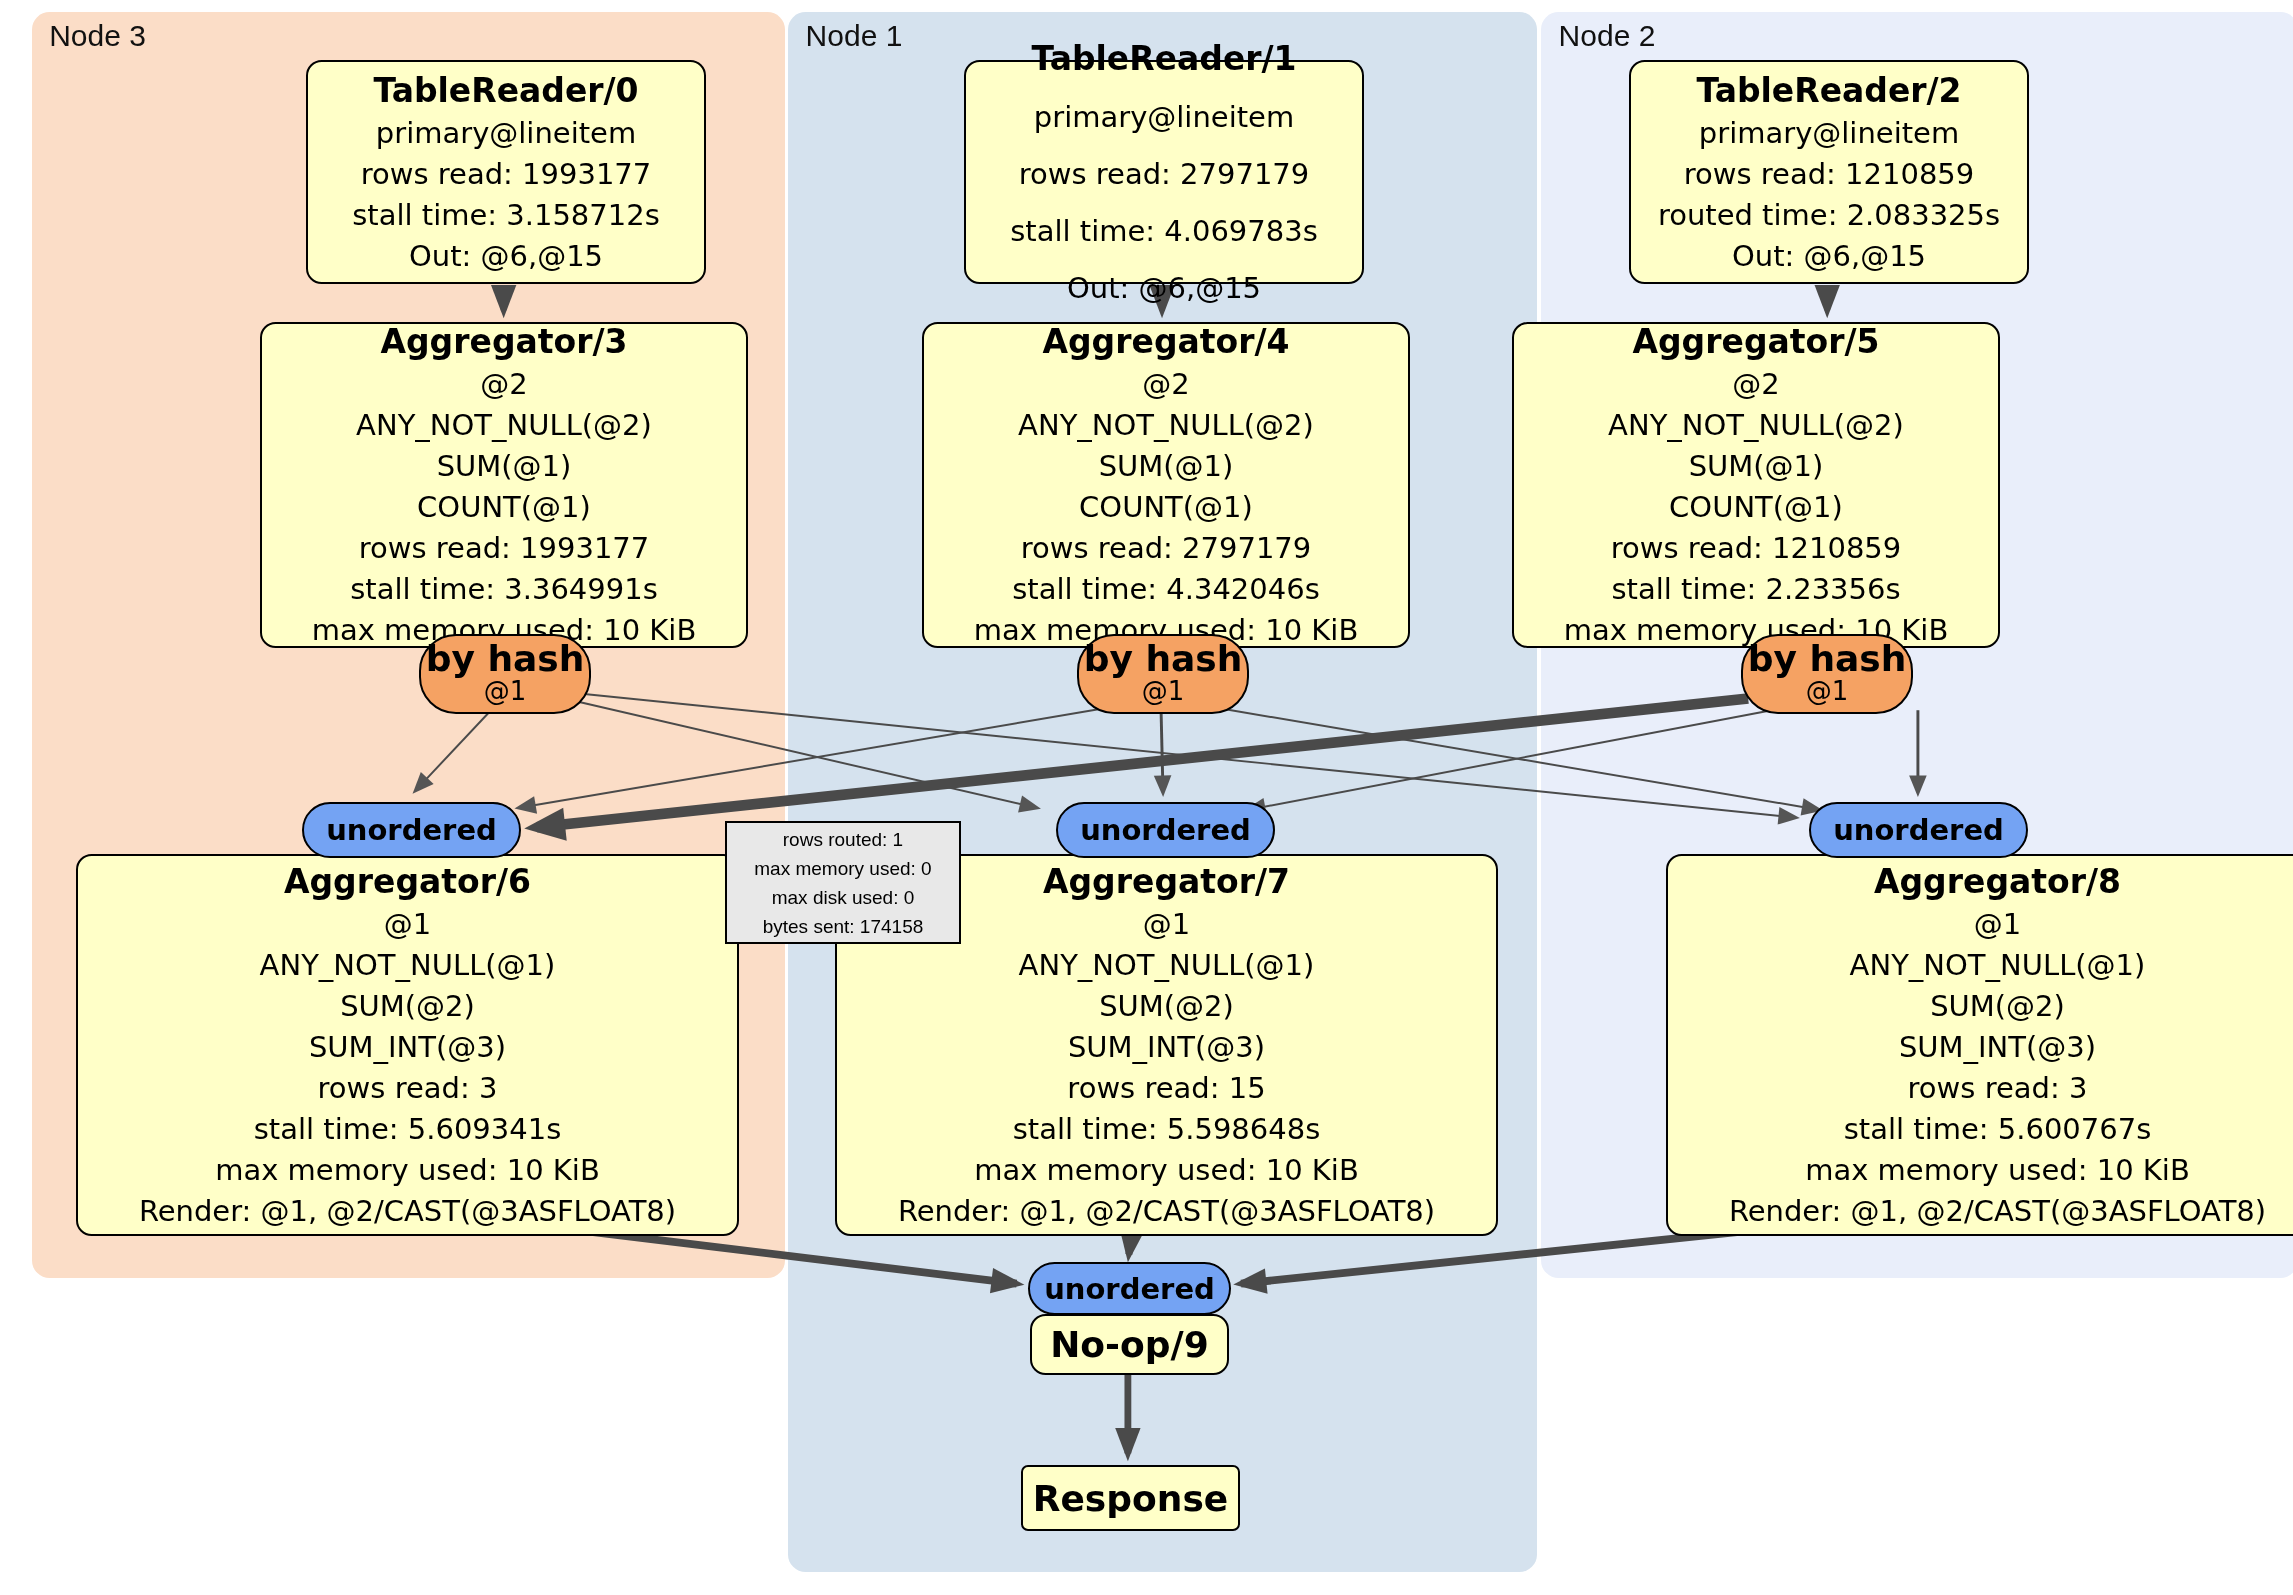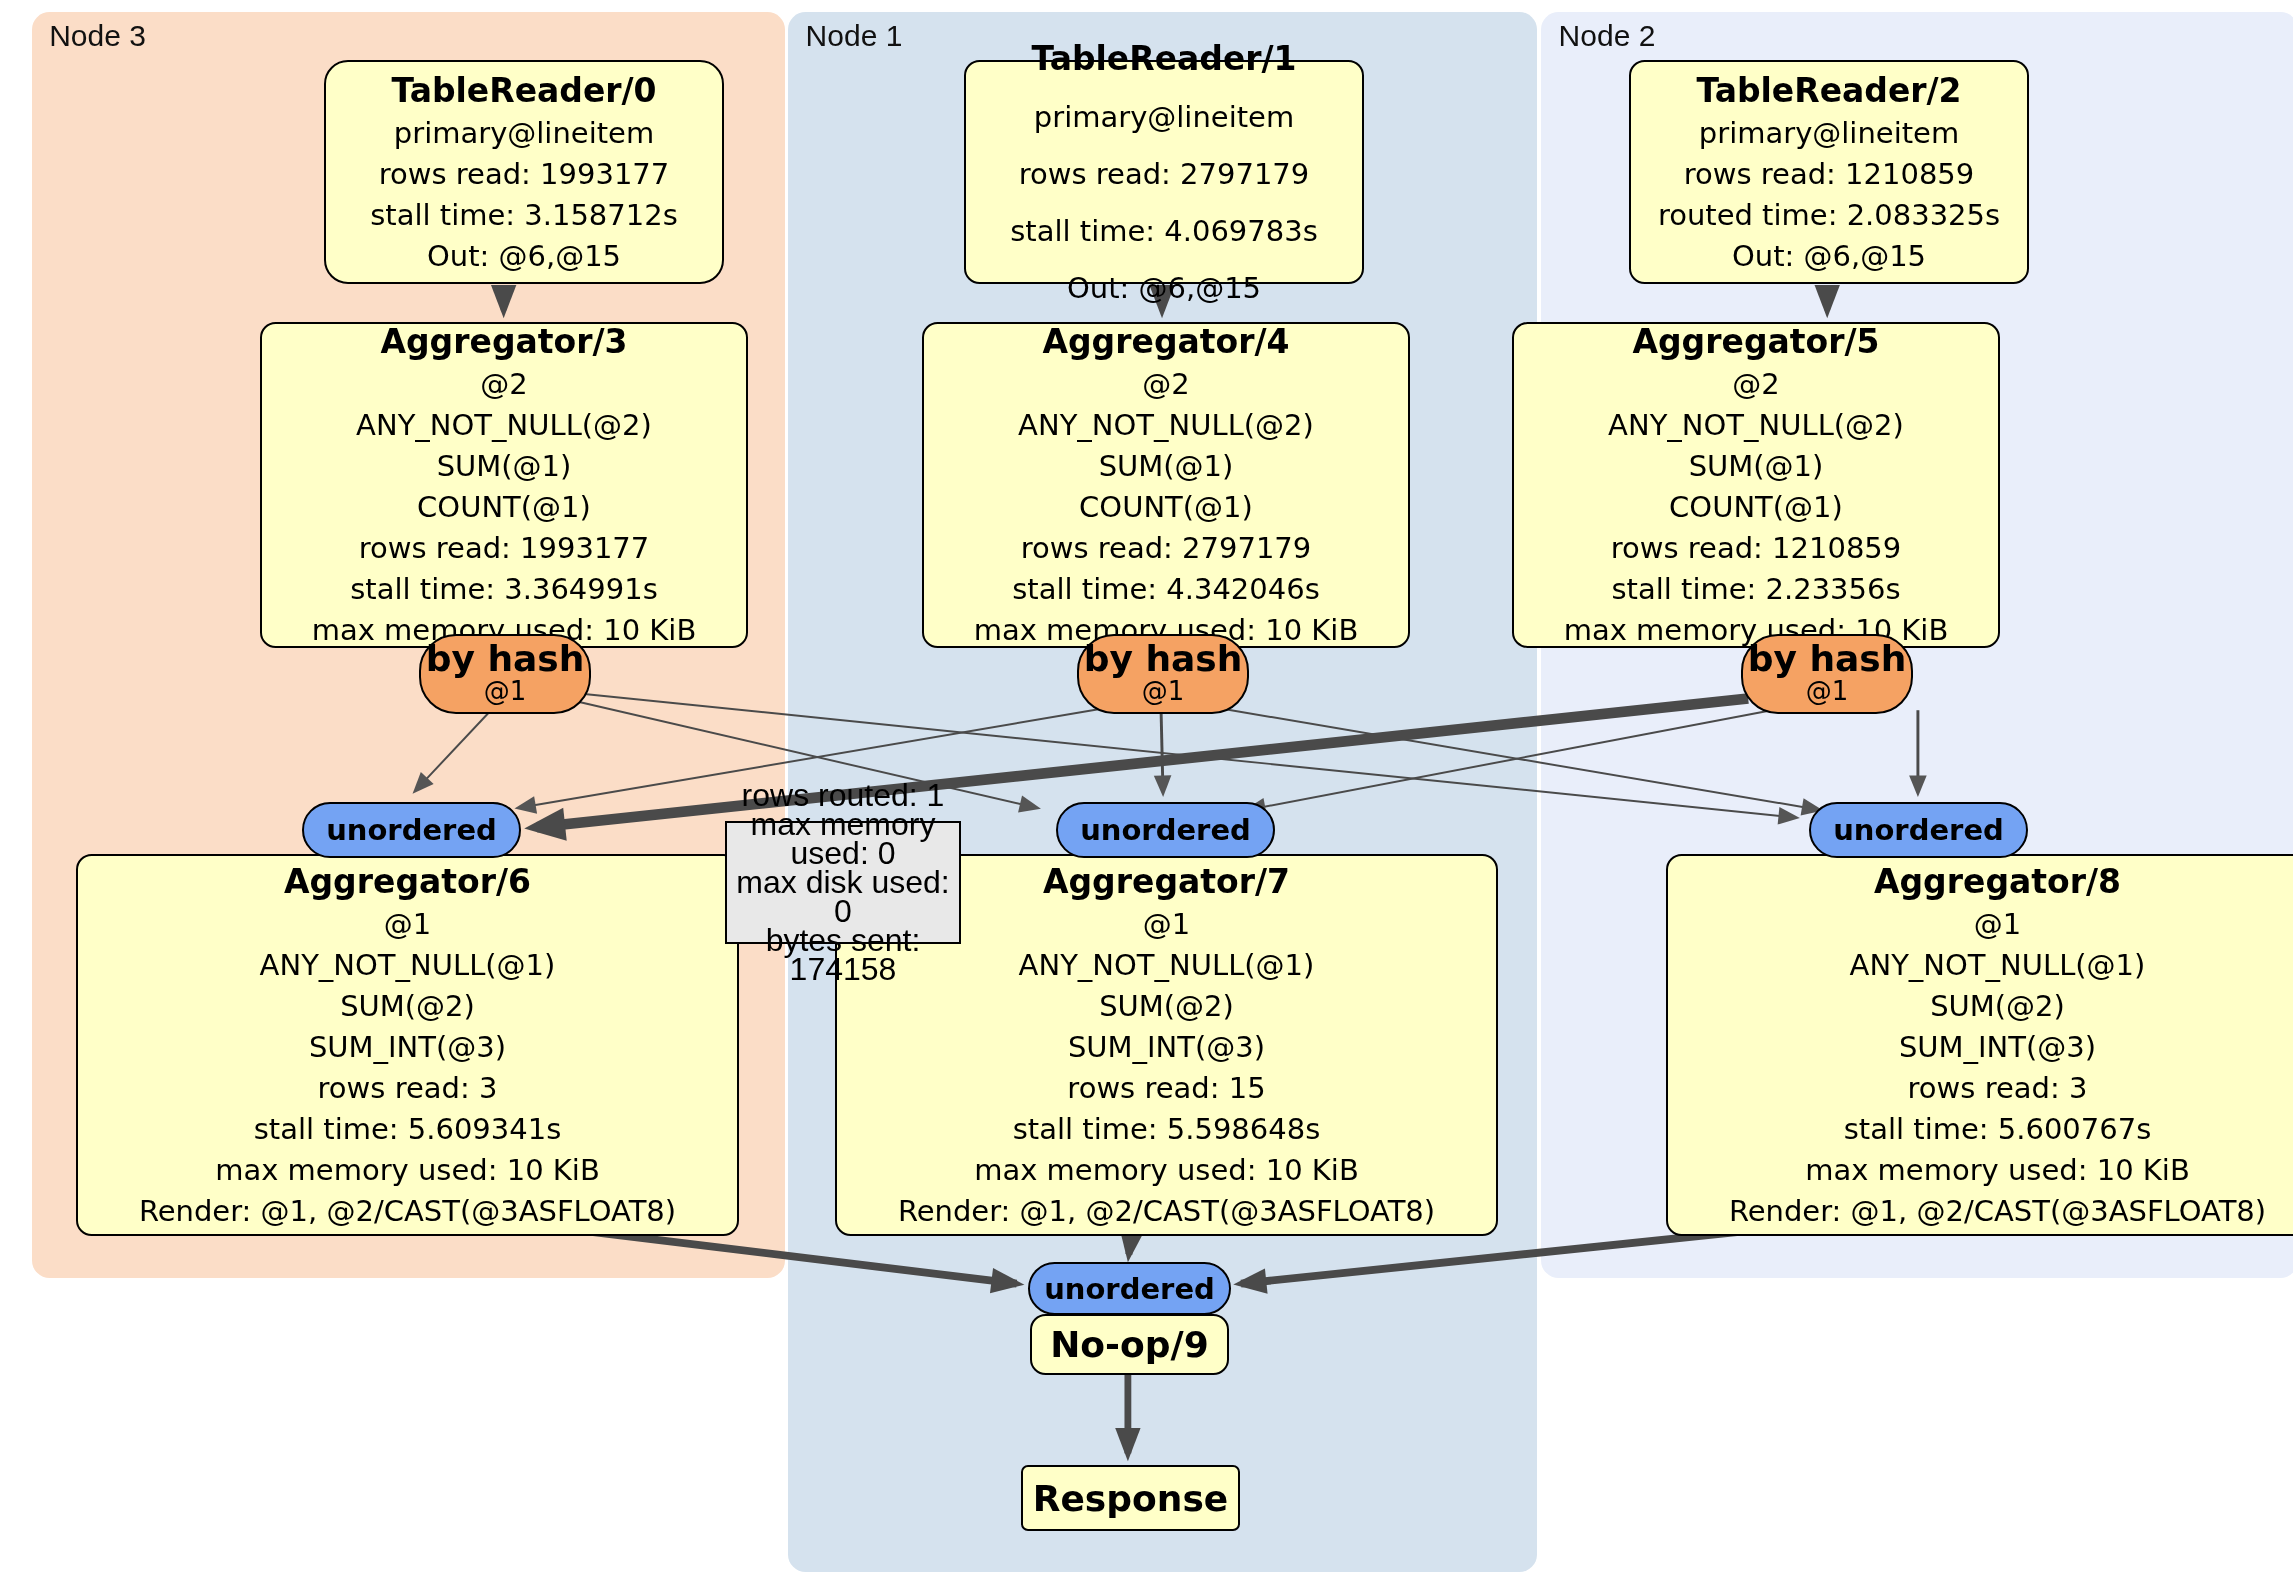--- a/index.html
+++ b/index.html
@@ -17,21 +17,21 @@
   .router{position:absolute;background:var(--c-router);border:2.9px solid #000;border-radius:37px;
           display:flex;flex-direction:column;align-items:center;justify-content:center;
           text-align:center;z-index:4;}
   .router .rlabel{font-weight:bold;font-size:36px;line-height:35px;}
   .router .rsub{font-size:26px;line-height:31px;}
   .sync{position:absolute;background:var(--c-sync);border:2.9px solid #000;border-radius:29px;
         display:flex;align-items:center;justify-content:center;font-weight:bold;font-size:29px;
         z-index:4;color:#000;}
   .tooltip{position:absolute;background:var(--c-tooltip);border:2px solid #000;z-index:6;
            display:flex;flex-direction:column;align-items:center;justify-content:center;
-           text-align:center;font-family:"Liberation Sans",sans-serif;font-size:32px;
+           text-align:center;font-family:"Liberation Sans",sans-serif;font-size:19px;
            line-height:29px;color:#000;}
   .big-title{font-weight:bold;font-size:36px;}
 </style>
 </head>
 <body>
 
 <div class="canvas">
 
   <div class="region" style="left:15.6px;top:11.7px;width:753px;height:1266px;background:var(--c-node3);">
     <div class="region-label">Node 3</div>
@@ -73,21 +73,21 @@
       <path d="M1950,728 L1950,812" stroke-width="3" marker-end="url(#ms)"></path>
 
       <path d="M575,1261 L1026,1316" stroke-width="8" marker-end="url(#mb)"></path>
       <path d="M1144,1262 L1141,1286" stroke-width="7" marker-end="url(#mb)"></path>
       <path d="M1784,1261 L1256,1316" stroke-width="8" marker-end="url(#mb)"></path>
 
       <path d="M1140,1406 L1140,1490" stroke-width="7" marker-end="url(#mb)"></path>
     </g>
   </svg>
 
-  <div class="ybox" style="left:308px;top:60px;width:396px;height:220px;border-radius:24px;">
+  <div class="ybox" style="left:290px;top:60px;width:396px;height:220px;">
     <div class="btitle">TableReader/0</div>
     <div class="bline">primary@lineitem</div>
     <div class="bline">rows read: 1993177</div>
     <div class="bline">stall time: 3.158712s</div>
     <div class="bline">Out: @6,@15</div>
   </div>
   <div class="ybox" style="left:948px;top:60px;width:396px;height:220px;gap:16px;">
     <div class="btitle">TableReader/1</div>
     <div class="bline">primary@lineitem</div>
     <div class="bline">rows read: 2797179</div>

